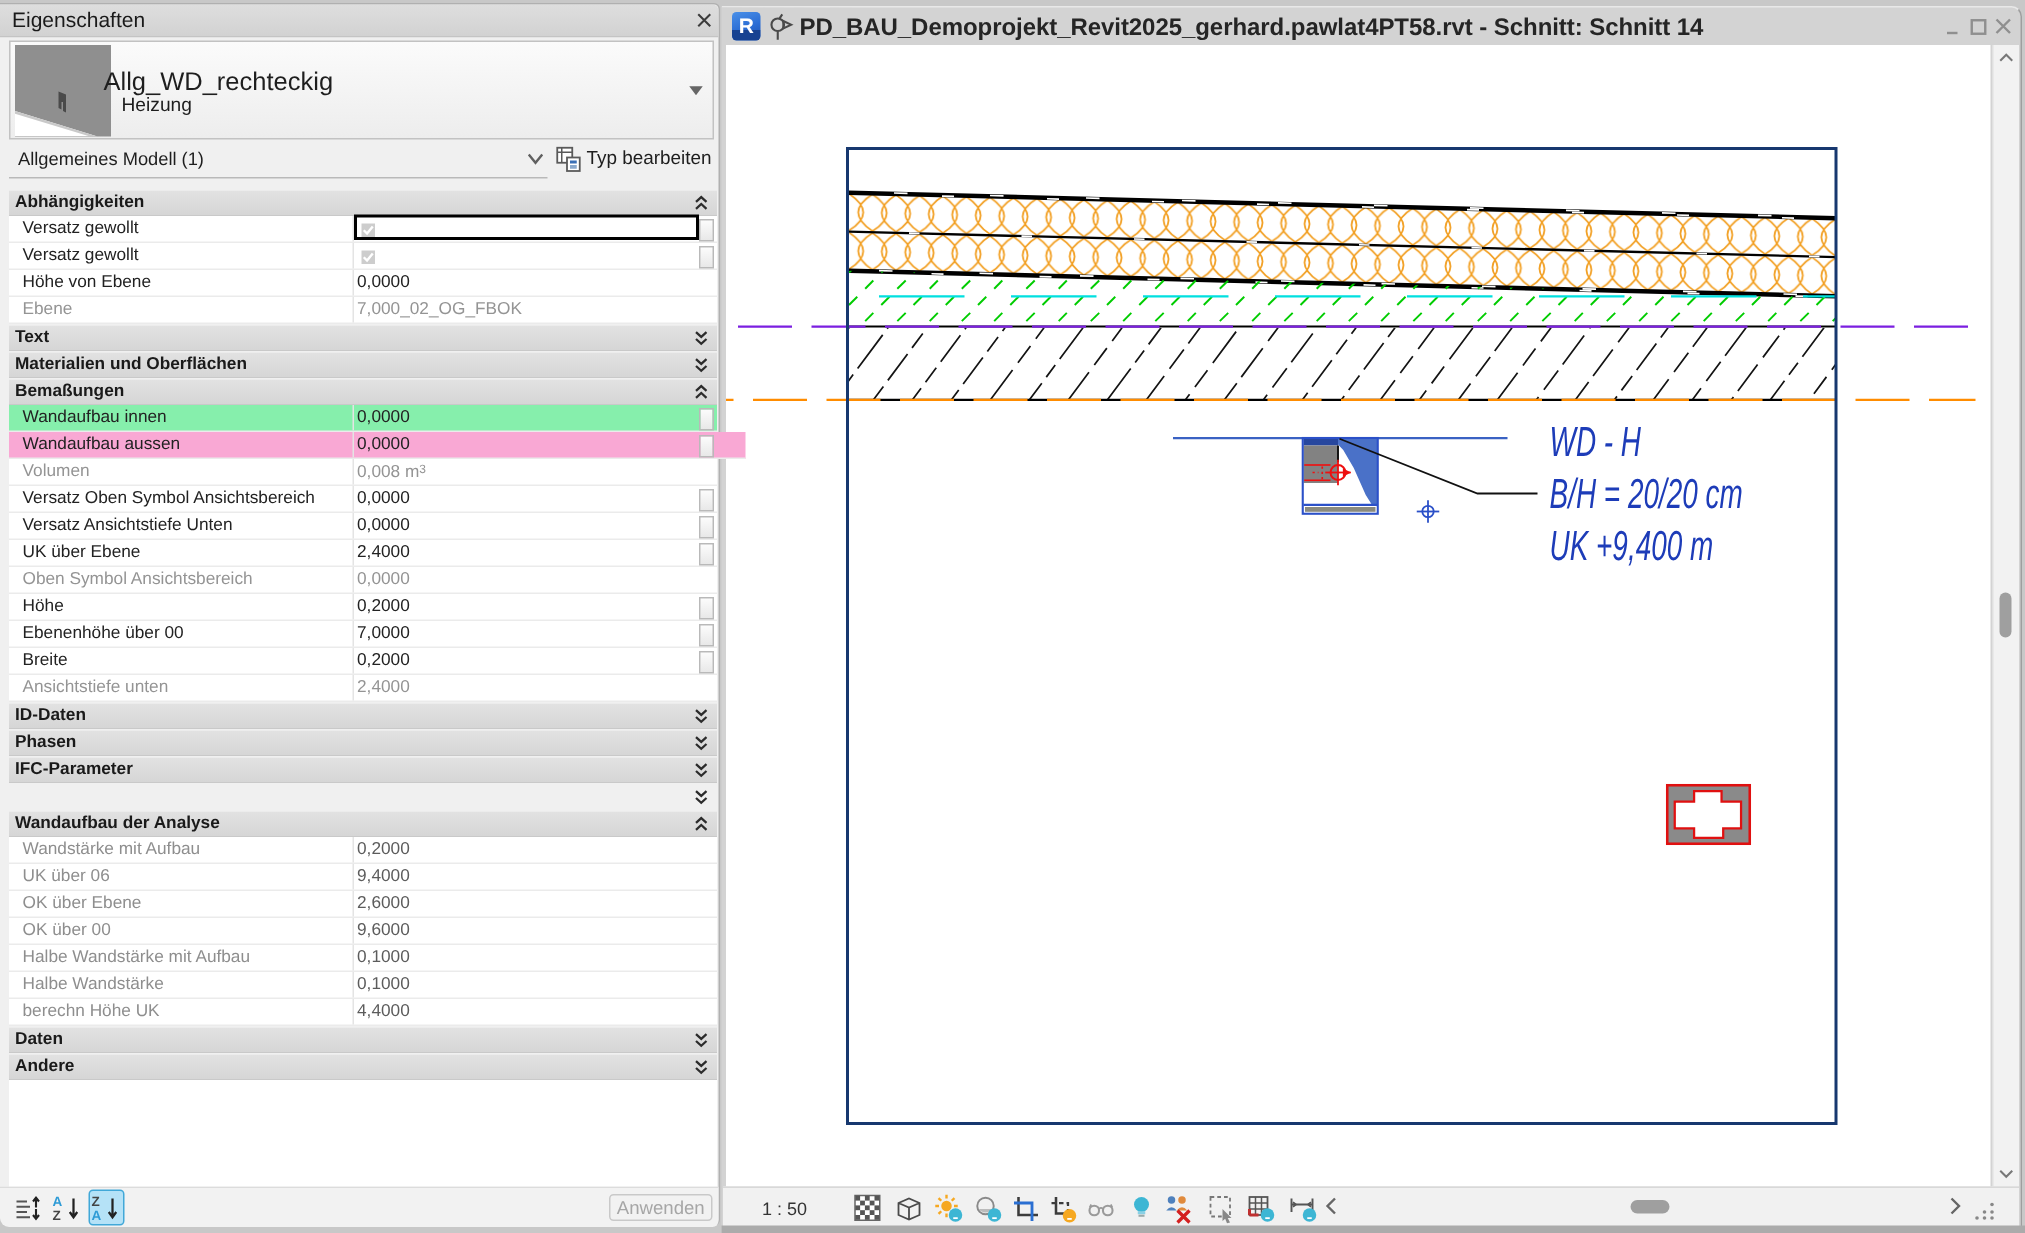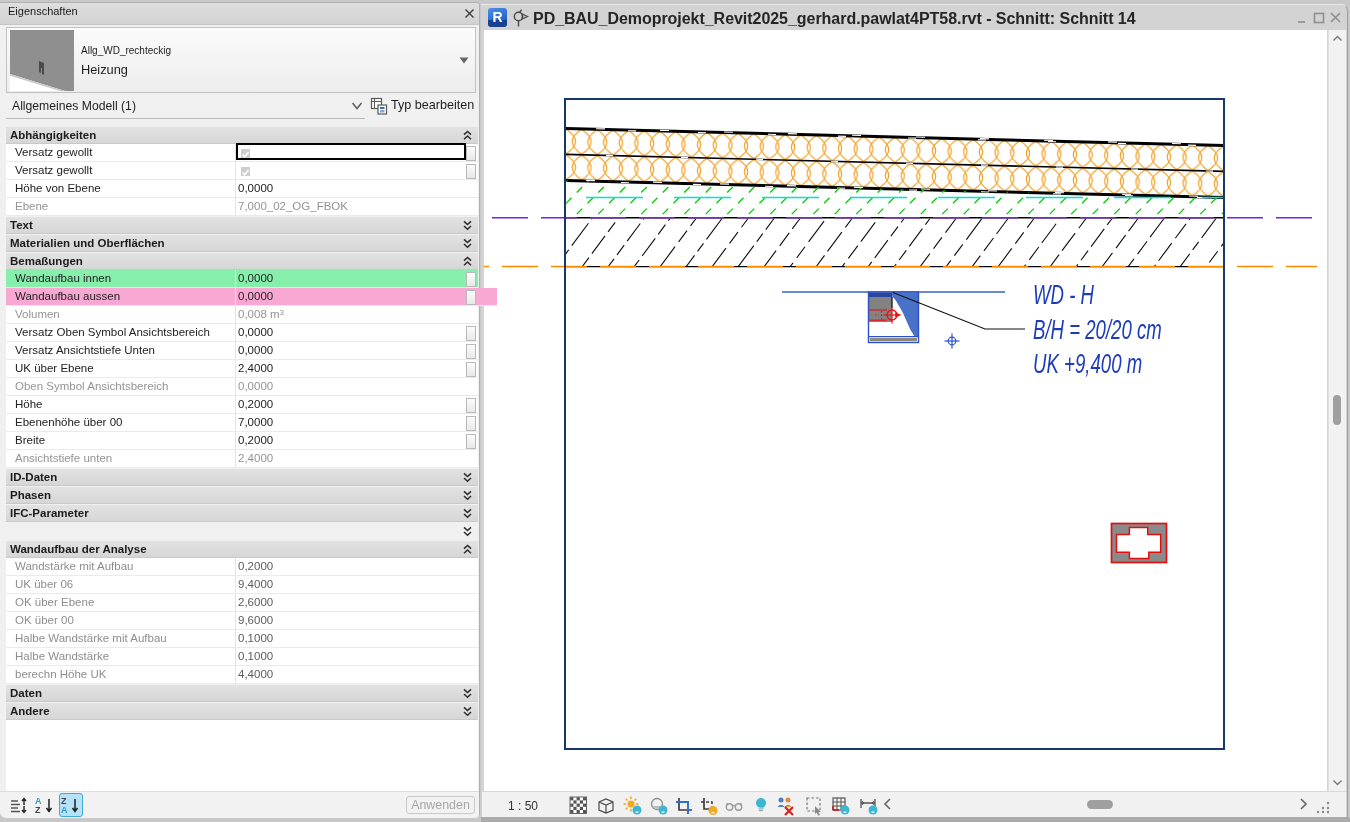--- a/index.html
+++ b/index.html
@@ -401,35 +401,35 @@
       <circle cx="12" cy="8" r="1.2" fill="#888"></circle>
  <circle cx="2" cy="12" r="1.2" fill="#888"></circle>
       <circle cx="7" cy="12" r="1.2" fill="#888"></circle>
       <circle cx="12" cy="12" r="1.2" fill="#888"></circle>
 </svg>
 <div class="abs" style="left:481px;top:817px;width:869px;height:5px;background:#ababab"></div>
 
 <div class="abs" style="left:0;top:2px;width:480px;height:815px;background:#f0f0f0;border:1px solid #b0b0b0;border-left:none;border-radius:0 4px 4px 6px;box-sizing:border-box;font-size:11.5px">
 
  <div class="abs" style="left:0;top:0;width:479px;height:21px;background:linear-gradient(#dedede,#d2d2d2);border-radius:0 4px 0 0;border-bottom:1px solid #c4c4c4">
-  <div class="abs" style="left:8px;top:2px;font-size:11px;color:#1a1a1a">Eigenschaften</div>
+  <div class="abs" style="left:8px;top:2px;font-size:14px;color:#1a1a1a">Eigenschaften</div>
   <svg class="abs" style="left:464px;top:5px" width="11" height="11" viewBox="0 0 11 11">
           <path d="M1.5 1.5 L9.5 9.5 M9.5 1.5 L1.5 9.5" stroke="#3c3c3c" stroke-width="1.4"></path>
         </svg>
  </div>
 
  <div class="abs" style="left:6px;top:24px;width:470px;height:66px;background:linear-gradient(#fbfbfb,#ededed);border:1px solid #c2c2c2;box-sizing:border-box">
   <div class="abs" style="left:3px;top:2px;width:64px;height:61px;background:#8f8f8f;overflow:hidden">
     <svg width="64" height="61" viewBox="0 0 64 61">
       <polygon points="0,44 55,61 0,61" fill="#fff"></polygon>
       <polygon points="0,44 55,61 50,61 0,45.8" fill="#c9c9c9"></polygon>
       <path d="M29 31 L34 33 L34 45 L32 44 L32 38 L31 38 L31 43 L29 42 Z" fill="#4a4a4a"></path>
     </svg>
   </div>
-  <div class="abs" style="left:74px;top:17px;font-size:10px;color:#1e1e1e">Allg_WD_rechteckig</div>
+  <div class="abs" style="left:62px;top:17px;font-size:17px;color:#1e1e1e">Allg_WD_rechteckig</div>
   <div class="abs" style="left:74px;top:34px;font-size:12.8px;color:#1e1e1e">Heizung</div>
   <svg class="abs" style="left:452px;top:29px" width="10" height="7" viewBox="0 0 10 7">
           <polygon points="0.5,0.5 9.5,0.5 5,6.5" fill="#666"></polygon>
         </svg>
  </div>
 
  <div class="abs" style="left:6px;top:91px;width:359px;height:24px;border-bottom:1px solid #b9b9b9">
    <div class="abs" style="left:6px;top:5px;font-size:12.2px;color:#1e1e1e">Allgemeines Modell (1)</div>
    <svg class="abs" style="left:345px;top:7px" width="12" height="10" viewBox="0 0 12 10">
           <path d="M1.5 2 L6 7.5 L10.5 2" fill="none" stroke="#606060" stroke-width="1.6"></path>

